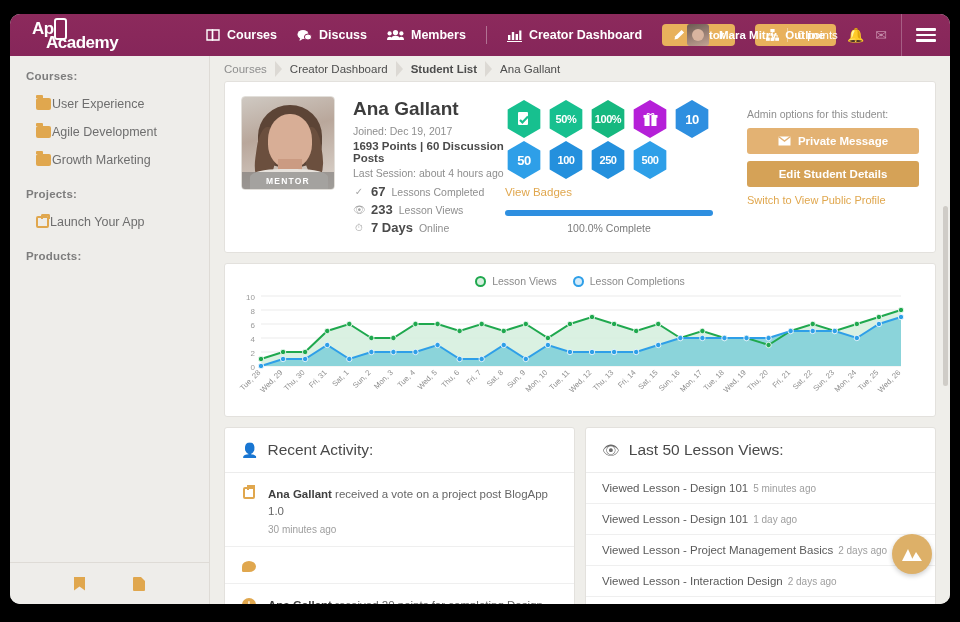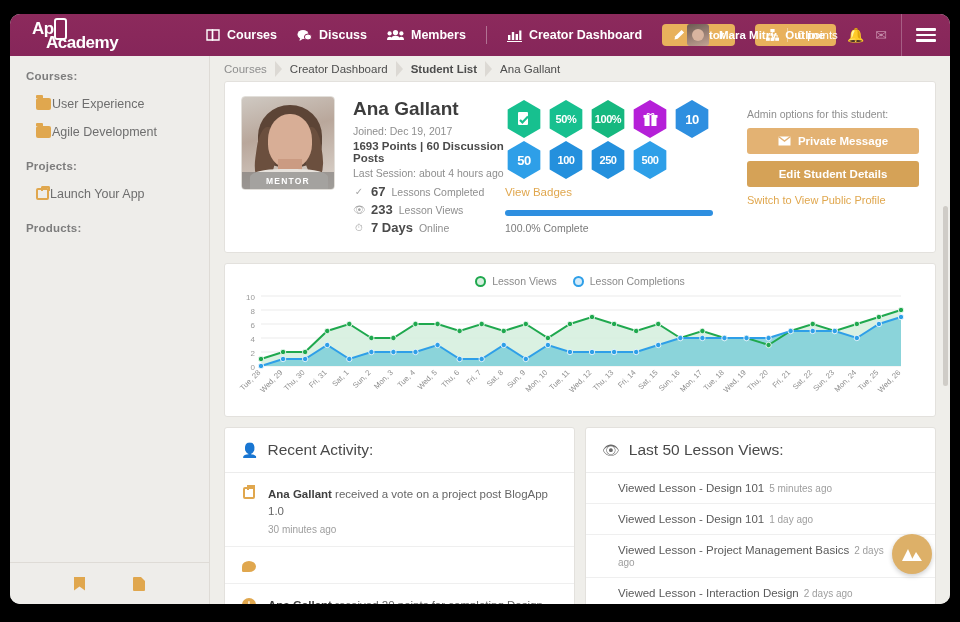--- a/index.html
+++ b/index.html
@@ -179,21 +179,21 @@
   .badges { padding-top:4px; width:236px; }
   .badge-row { display:flex; gap:4px; }
   .hexb {
     width:38px;height:38px; flex:0 0 auto;
     clip-path:polygon(50% 0%,93% 25%,93% 75%,50% 100%,7% 75%,7% 25%);
     display:flex;align-items:center;justify-content:center;
     color:#fff;font-weight:bold;font-size:13px; letter-spacing:-.4px;
   }
   .hexb.s12 { font-size:11px; }
   .viewbadges { color:#e0a74e; font-size:11.5px; margin-top:7px; cursor:pointer; }
-  .progwrap { margin-top:12px; width:208px; }
+  .progwrap { margin-top:12px; width:208px;text-align:center; }
   .progbar { height:6px; background:#2e8fe0; border-radius:3px; }
   .progtxt { font-size:10.5px; color:#7b7b7b; margin-top:6px; }
 
   .admin { margin-left:auto; width:172px; padding-top:12px; }
   .admin-lab { font-size:10.5px; color:#8e8e8e; margin-bottom:8px; }
   .abtn {
     display:flex;align-items:center;justify-content:center;gap:7px;
     height:26px;border-radius:3px;color:#fff;font-size:11.5px;font-weight:bold;
     margin-bottom:7px;cursor:pointer;border:none;width:100%;
   }
@@ -215,21 +215,21 @@
     display:flex;align-items:center;gap:9px;
     padding:13px 16px; font-size:15.5px; color:#4a4a4a;
     border-bottom:1px solid #ececec;
   }
   .act-row { padding:13px 16px 11px 16px; border-bottom:1px solid #efefef; display:flex; gap:11px;}
   .act-row:last-child{border-bottom:none;}
   .act-txt { font-size:11.5px; color:#666; line-height:1.45;}
   .act-txt b { color:#3f3f3f; }
   .act-time { font-size:10px;color:#9e9e9e; }
   .act-time.inline{ margin-left:5px; }
-  .lv-row { padding:9px 32px; border-bottom:1px solid #efefef; font-size:11.5px; color:#5a5a5a; }
+  .lv-row { padding:9px 16px; border-bottom:1px solid #efefef; font-size:11.5px; color:#5a5a5a; }
   .lv-row:last-child{border-bottom:none;}
   .lv-row .t { font-size:10px; color:#9e9e9e; margin-left:5px; }
   .ai { width:16px; flex:0 0 auto; display:flex; justify-content:center; padding-top:1px;}
   .ai-brief{width:12px;height:12px;border:2px solid #e0a74e;border-radius:2px;position:relative;}
   .ai-brief::before{content:"";position:absolute;left:2px;top:-4px;width:4px;height:3px;border:2px solid #e0a74e;border-bottom:none;}
   .ai-chat{width:14px;height:11px;background:#e0a74e;border-radius:50% 50% 50% 10%;}
   .ai-plus{width:14px;height:14px;border-radius:50%;background:#e0a74e;color:#fff;font-size:11px;line-height:13px;text-align:center;font-weight:bold;}
   .eye { font-size:14px; color:#6a6a6a; }
   .person { font-size:14px; color:#8a8a8a; }
 
@@ -336,20 +336,24 @@
 
     <div class="sidebar">
       <div class="side-head">Courses:</div>
       <div class="side-item">
         <span class="folder-ic"></span>
         <span>User Experience</span>
       </div>
       <div class="side-item">
         <span class="folder-ic"></span>
         <span>Agile Development</span>
+      </div>
+      <div class="side-item">
+        <span class="folder-ic"></span>
+        <span>Growth Marketing</span>
       </div>
 
       <div class="side-head">Projects:</div>
       <div class="side-item">
         <span class="brief-ic"></span>
         <span>Launch Your App</span>
       </div>
 
       <div class="side-head">Products:</div>
 

